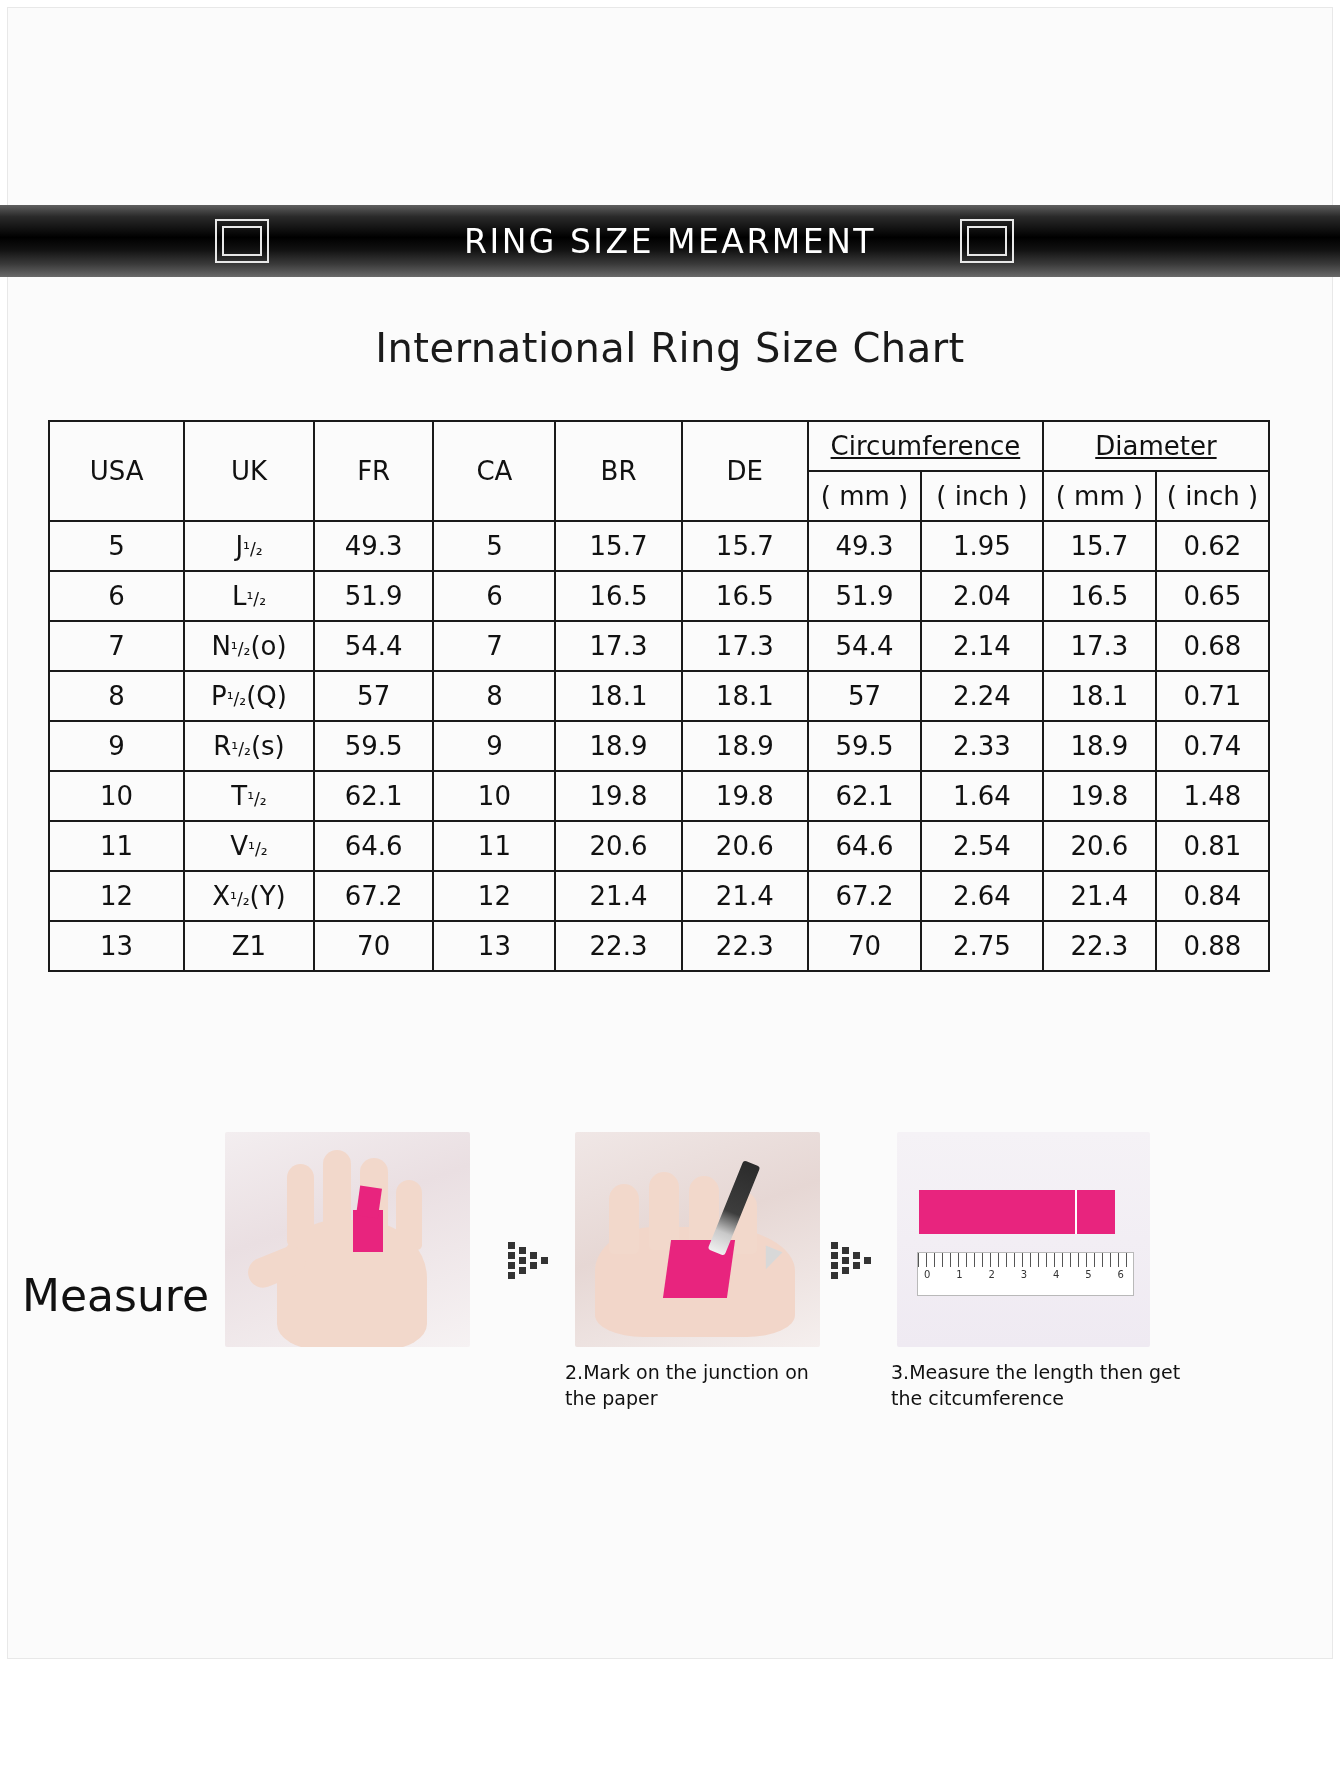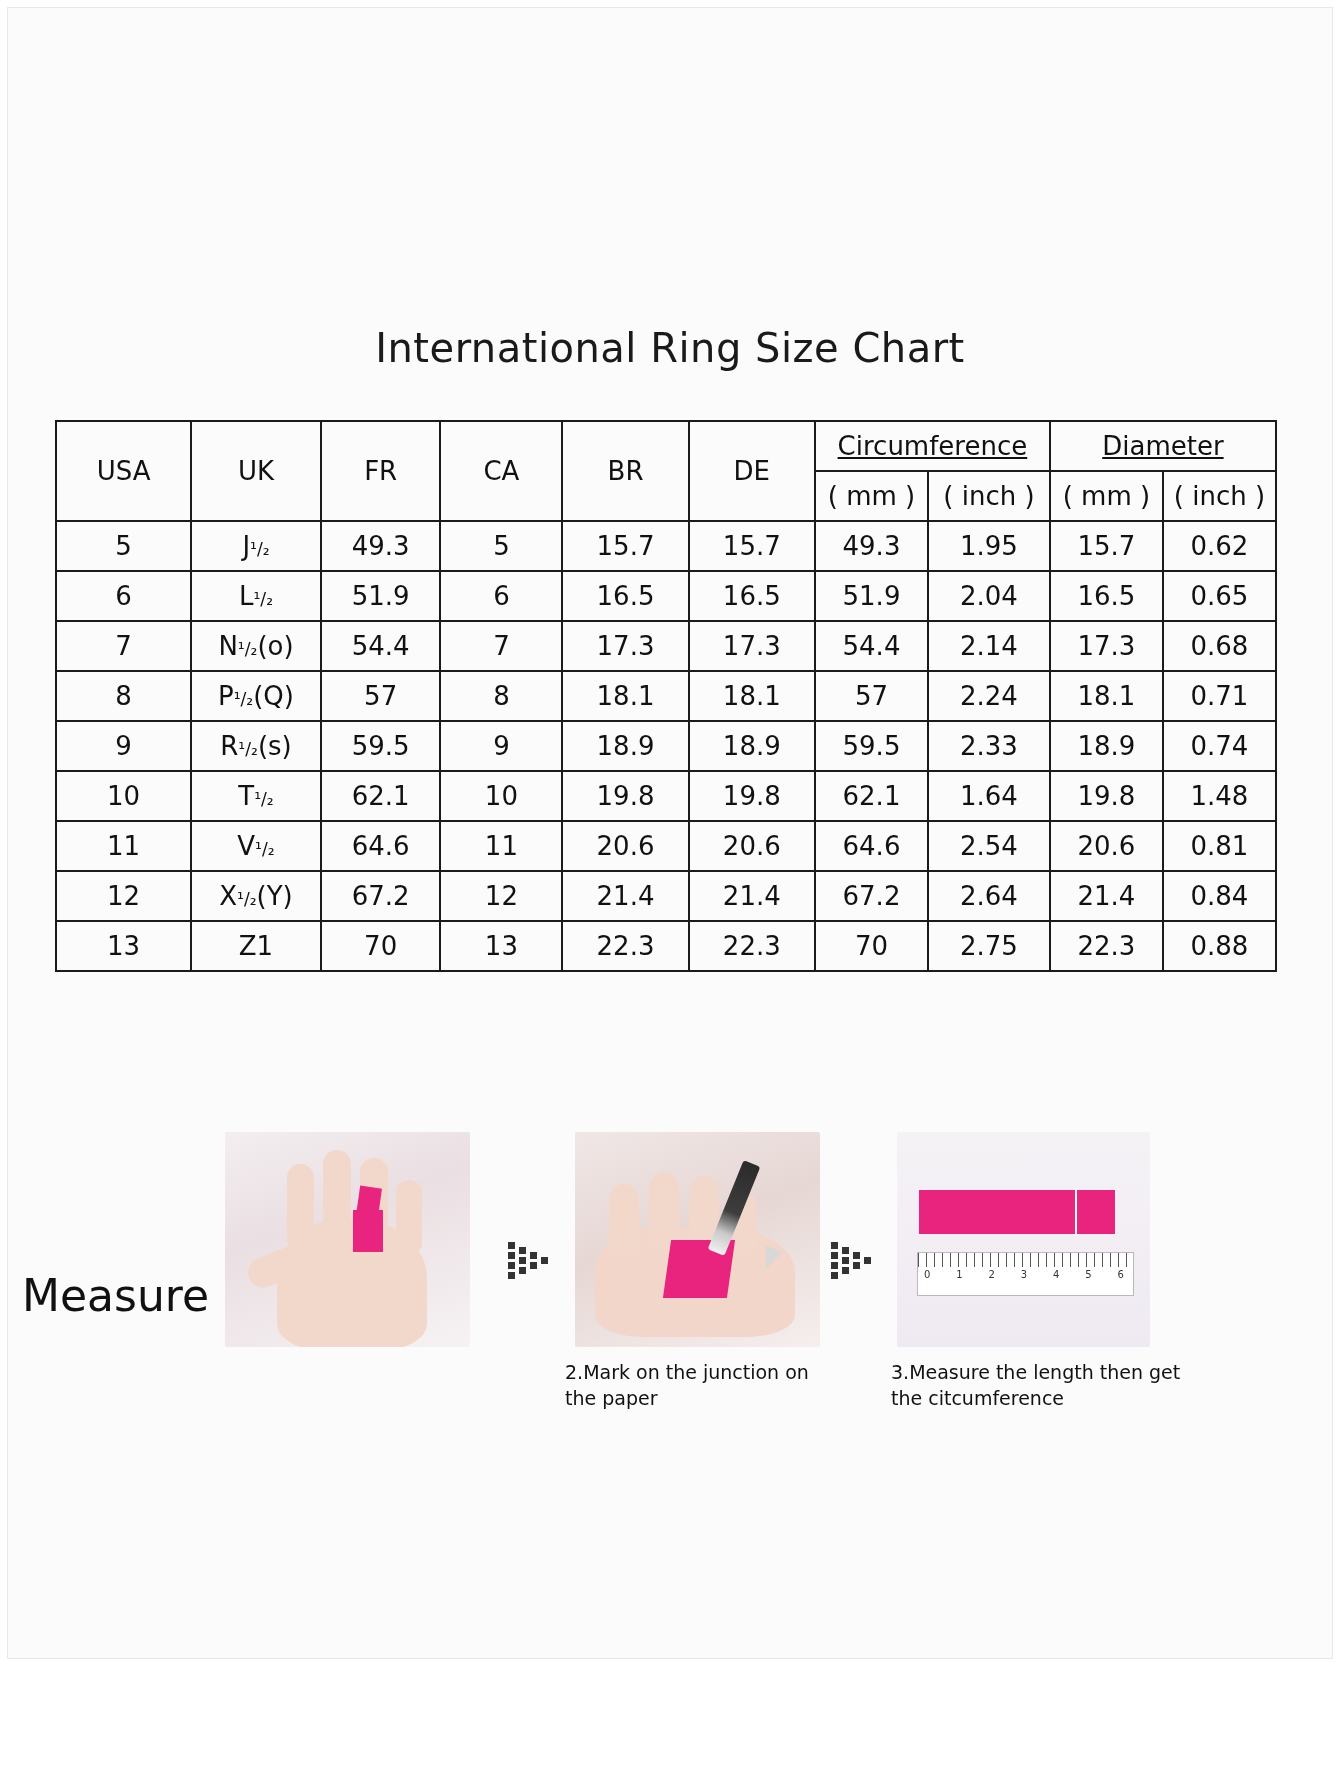--- a/index.html
+++ b/index.html
@@ -80,21 +80,21 @@
     font-size: 40px;
     color: #1a1a1a;
     font-family: "DejaVu Sans", sans-serif;
     font-weight: 400;
     letter-spacing: 0.5px;
   }
 
   
   .table-wrap {
     position: absolute;
-    left: 55px;
+    left: 48px;
     top: 420px;
     width: 1028px;
   }
   table.ring {
     border-collapse: collapse;
     width: 1222px;
     table-layout: fixed;
     font-family: "DejaVu Sans", sans-serif;
   }
   table.ring td, table.ring th {
@@ -299,20 +299,25 @@
   }
   .step.s1 .step-caption { text-align: center; left: -14px; width: 275px; }
   .step.s3 .step-caption { width: 300px; left: -6px; }
 </style>
 </head>
 <body>
 
 <div class="page">
   <div class="sheet"></div>
 
+  <div class="banner">
+    <div class="banner-sq left"></div>
+    <div class="banner-title">RING SIZE MEARMENT</div>
+    <div class="banner-sq right"></div>
+  </div>
 
   <div class="chart-title">International Ring Size Chart</div>
 
   <div class="table-wrap">
     <table class="ring">
       <colgroup>
         <col class="c-usa">
           <col class="c-uk">
           <col class="c-fr">
           <col class="c-ca">

